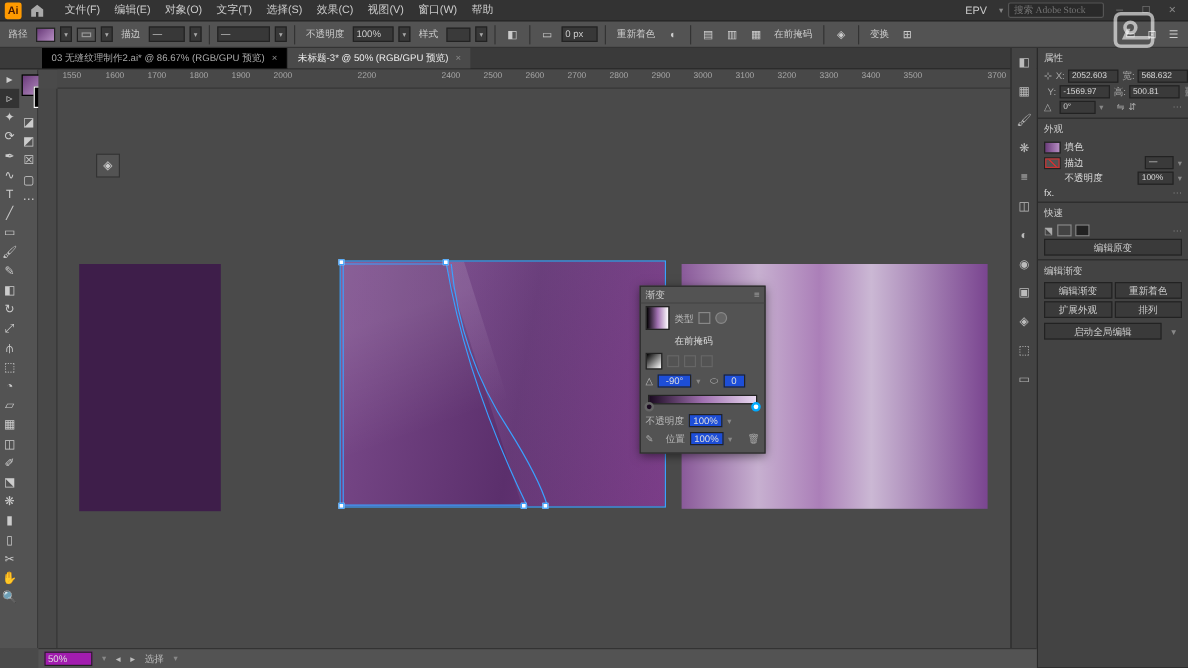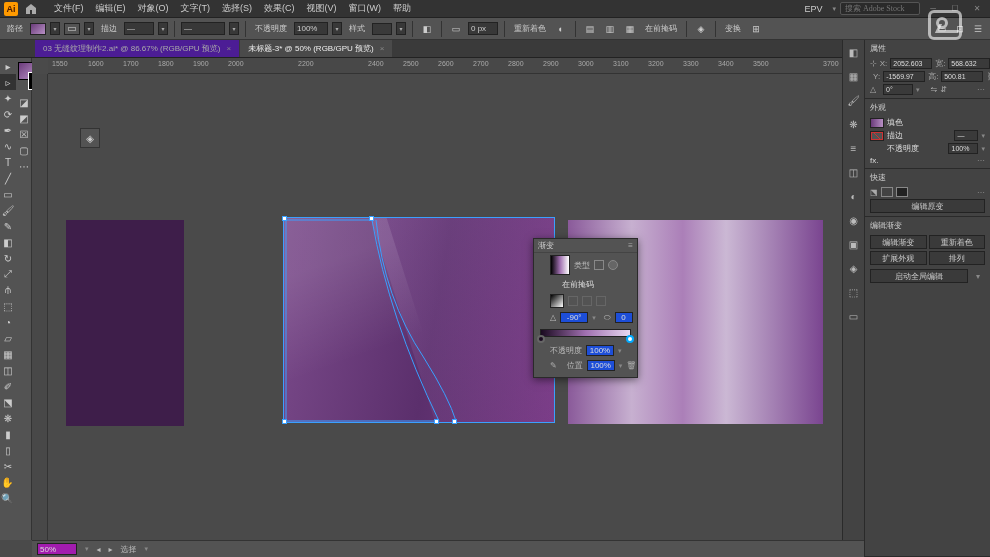--- a/index.html
+++ b/index.html
@@ -18,21 +18,21 @@
 .optbar { height: 22px; background: #535353; display: flex; align-items: center; padding: 0 4px; border-bottom: 1px solid #333; gap: 4px; }
 .opt-label { font-size: 8px; color: #ccc; padding: 0 3px; }
 .opt-swatch { width: 16px; height: 12px; background: #fff; border: 1px solid #222; }
 .opt-input { width: 30px; height: 13px; background: #383838; border: 1px solid #222; color: #ccc; font-size: 8px; padding: 0 2px; }
 .opt-dd { width: 10px; height: 13px; background: #383838; border: 1px solid #222; display: flex; align-items: center; justify-content: center; font-size: 6px; color: #aaa; }
 .opt-icon { width: 16px; height: 14px; display: flex; align-items: center; justify-content: center; color: #ccc; font-size: 9px; }
 .opt-sep { width: 1px; height: 16px; background: #333; margin: 0 2px; }
 
 
 .tabbar { height: 18px; background: #3a3a3a; display: flex; align-items: center; padding-left: 35px; border-bottom: 1px solid #222; }
-.tab { height: 17px; padding: 0 8px; display: flex; align-items: center; font-size: 8px; color: #aaa; background: #4c1d95; margin-right: 1px; gap: 6px; }
+.tab { height: 17px; padding: 0 8px; display: flex; align-items: center; font-size: 8px; color: #aaa; background: #000000; margin-right: 1px; gap: 6px; }
 .tab.active { background: #4a4a4a; color: #eee; }
 .tab-close { font-size: 8px; color: #888; }
 
 
 .toolbox { position: absolute; left: 0; top: 58px; width: 32px; height: 482px; background: #535353; border-right: 1px solid #333; display: flex; flex-direction: column; flex-wrap: wrap; align-content: flex-start; }
 .tool { width: 16px; height: 16px; display: flex; align-items: center; justify-content: center; color: #ccc; font-size: 10px; position: relative; }
 .tool.sel { background: #333; }
 .color-box { width: 28px; height: 28px; margin: 4px 2px; position: relative; }
 .fill-sw { position: absolute; width: 18px; height: 18px; background: linear-gradient(135deg,#6a3b7a,#b78fc4); border: 1px solid #000; left: 0; top: 0; }
 .stroke-sw { position: absolute; width: 18px; height: 18px; background: #000; border: 1px solid #fff; right: 0; bottom: 0; }
@@ -51,21 +51,21 @@
 .ab2-path2 { position: absolute; inset: 0; background: linear-gradient(120deg, rgba(200,160,220,0.25), rgba(100,50,120,0)); clip-path: polygon(32% 0, 100% 0, 100% 100%, 56% 100%); }
 .sel-handle { position: absolute; width: 5px; height: 5px; background: #fff; border: 1px solid #3aa0ff; }
 .artboard3 { position: absolute; left: 520px; top: 146px; width: 255px; height: 204px; background: linear-gradient(90deg,#8a5a9a 0%,#c7b0d0 25%,#ab7fb8 45%,#cbb8d4 62%,#7a4590 100%); }
 
 
 .float-layer { position: absolute; left: 48px; top: 70px; width: 20px; height: 20px; background: #535353; border: 1px solid #333; display: flex; align-items: center; justify-content: center; color: #ccc; font-size: 10px; }
 
 
 .grad-panel { position: absolute; left: 533px; top: 238px; width: 105px; height: 140px; background: #535353; border: 1px solid #2a2a2a; box-shadow: 0 2px 8px rgba(0,0,0,0.5); display: flex; flex-direction: column; font-size: 8px; }
 .gp-head { height: 14px; display: flex; align-items: center; padding: 0 4px; border-bottom: 1px solid #444; }
-.gp-row { display: flex; align-items: center; padding: 2px 16px; gap: 4px; }
+.gp-row { display: flex; align-items: center; padding: 2px 4px; gap: 4px; }
 .gp-swatch { width: 20px; height: 20px; background: linear-gradient(90deg,#000,#a070b0,#fff); border: 1px solid #222; }
 .gp-swatch-sm { width: 14px; height: 14px; background: linear-gradient(135deg,#000,#fff); border: 1px solid #222; }
 .gp-label { flex: 0 0 auto; color: #bbb; }
 .gp-val { color: #ddd; }
 .gp-input { width: 28px; height: 11px; background: #1d4ed8; border: 1px solid #222; color: #ddd; font-size: 8px; text-align: center; }
 .gp-slider { position: relative; height: 14px; margin: 2px 6px; }
 .gp-track { position: absolute; left: 0; right: 0; top: 2px; height: 8px; background: linear-gradient(90deg,#1a0a20,#a070b0,#e8d8f0); border: 1px solid #222; }
 .gp-stop { position: absolute; width: 8px; height: 8px; border-radius: 50%; bottom: -2px; background: #fff; border: 2px solid #00aaff; }
 .gp-trash { margin-left: auto; color: #aaa; }
 

